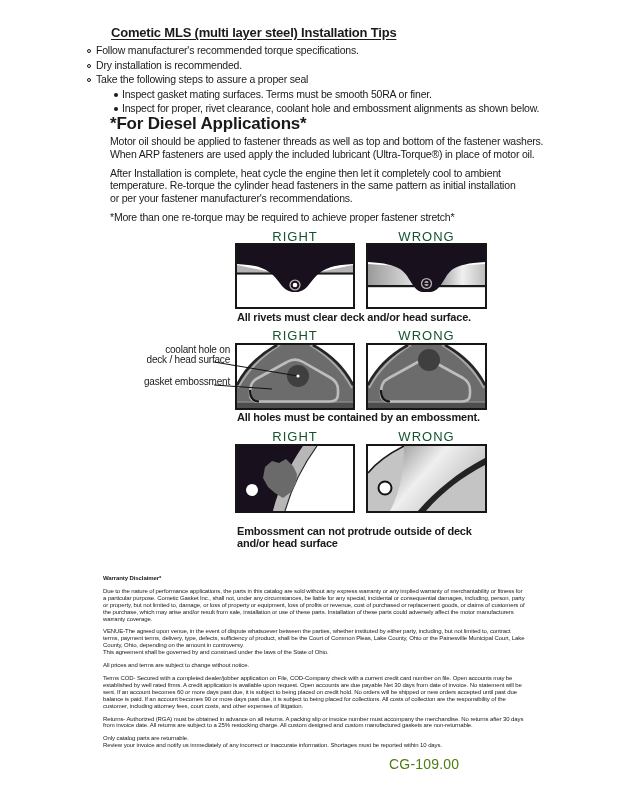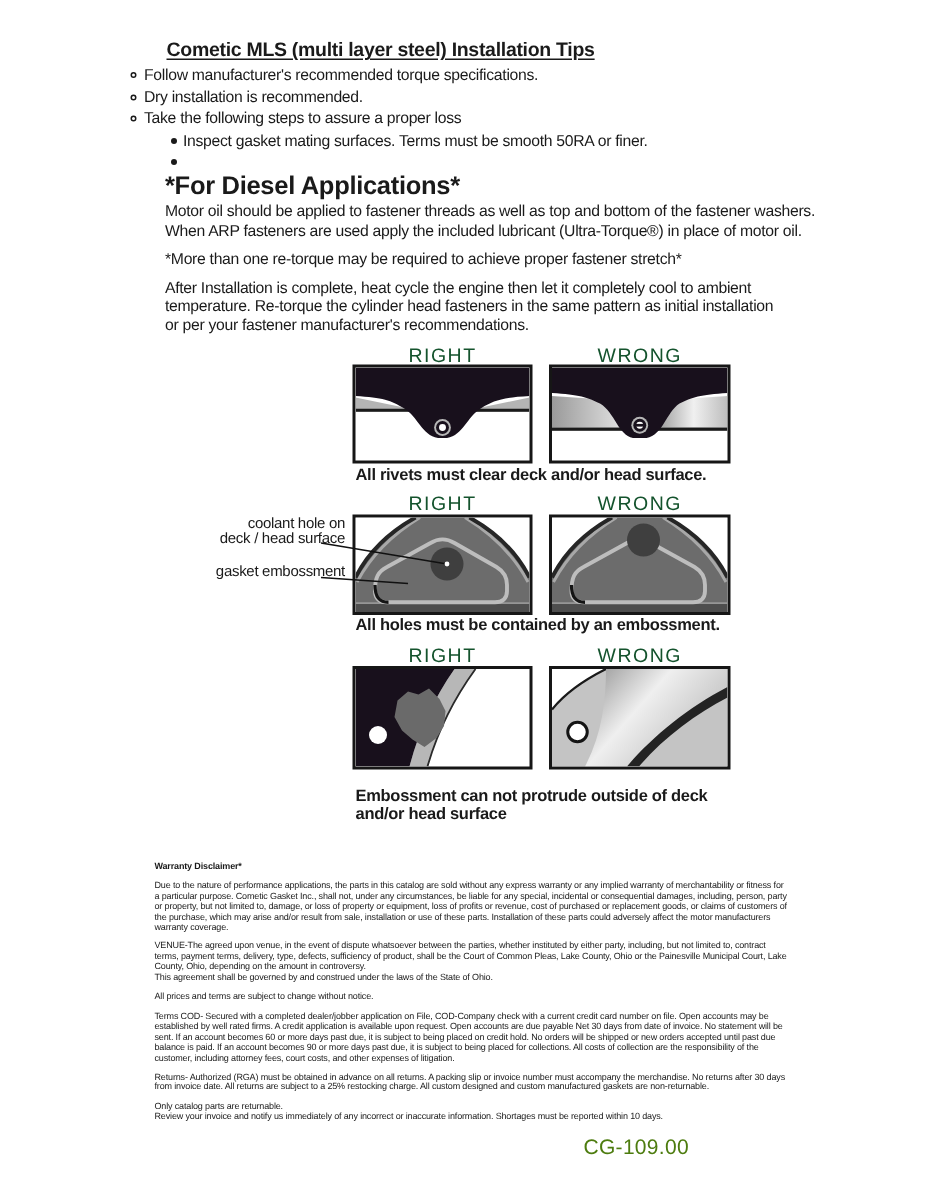--- a/index.html
+++ b/index.html
@@ -38,33 +38,33 @@
   .pagenum { left:389px; top:756px; font-size:14px; letter-spacing:0.2px; color:#4d7c0f; }
 </style>
 </head>
 <body>
 
 <h1 class="abs title">Cometic MLS (multi layer steel) Installation Tips</h1>
 
 <div class="abs bullets">
   <div class="bullet-line"><span class="o-bullet"></span><span>Follow manufacturer's recommended torque specifications.</span></div>
   <div class="bullet-line"><span class="o-bullet"></span><span>Dry installation is recommended.</span></div>
-  <div class="bullet-line"><span class="o-bullet"></span><span>Take the following steps to assure a proper loss</span></div>
+  <div class="bullet-line"><span class="o-bullet"></span><span>Take the following steps to assure a proper seal</span></div>
   <div class="bullet-line sub"><span class="f-bullet"></span><span>Inspect gasket mating surfaces.  Terms must be smooth 50RA or finer.</span></div>
-  <div class="bullet-line sub"><span class="f-bullet"></span></div>
+  <div class="bullet-line sub"><span class="f-bullet"></span><span>Inspect for proper, rivet clearance, coolant hole and embossment alignments as shown below.</span></div>
 </div>
 
 <div class="abs diesel">
   <h2>*For Diesel Applications*</h2>
   <p>Motor oil should be applied to fastener threads as well as top and bottom of the fastener washers.
 When ARP fasteners are used apply the included lubricant (Ultra-Torque®) in place of motor oil.</p>
-  <p>*More than one re-torque may be required to achieve proper fastener stretch*</p>
   <p>After Installation is complete, heat cycle the engine then let it completely cool to ambient
 temperature. Re-torque the cylinder head fasteners in the same pattern as initial installation
 or per your fastener manufacturer's recommendations.</p>
+  <p>*More than one re-torque may be required to achieve proper fastener stretch*</p>
 </div>
 
 <div class="abs rw-label" style="left:235px; top:229px;">RIGHT</div>
 <div class="abs rw-label" style="left:366px; top:229px; width:121px;">WRONG</div>
 
 <div class="abs diag-box" style="left:235px; top:243px; height:66px;">
   <svg width="116" height="62" viewBox="0 0 116 62" preserveAspectRatio="none">
     <polygon points="0,20 46,29.5 0,29.5" fill="#b4b4b4"></polygon>
     <polygon points="116,20 70,29.5 116,29.5" fill="#b4b4b4"></polygon>
     <rect x="0" y="27.5" width="116" height="2" fill="#1a1a1a"></rect>

